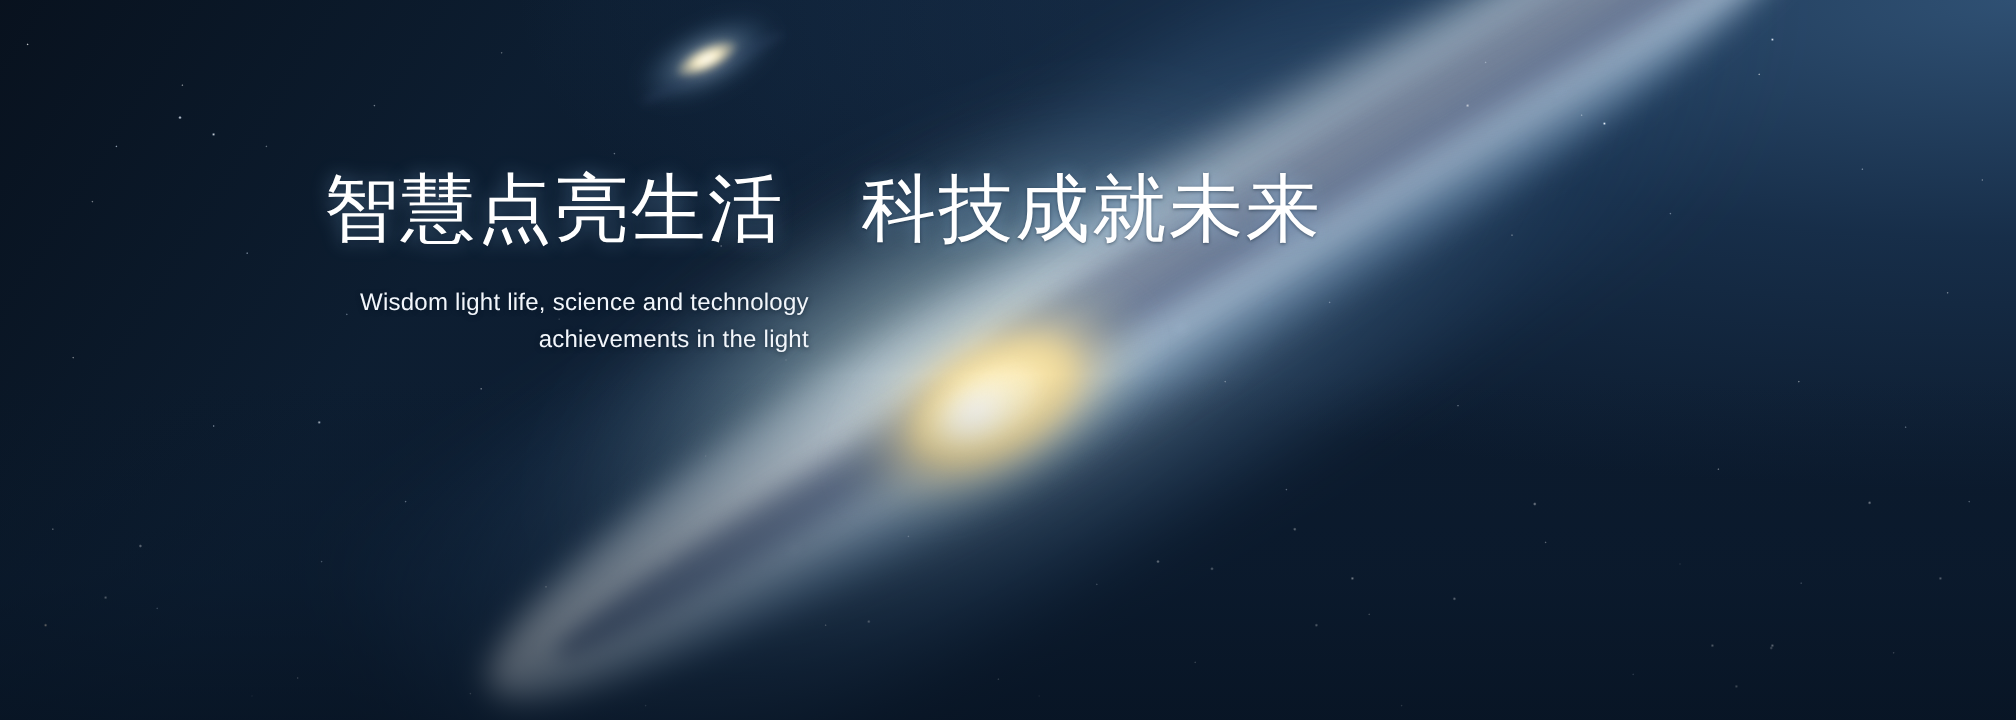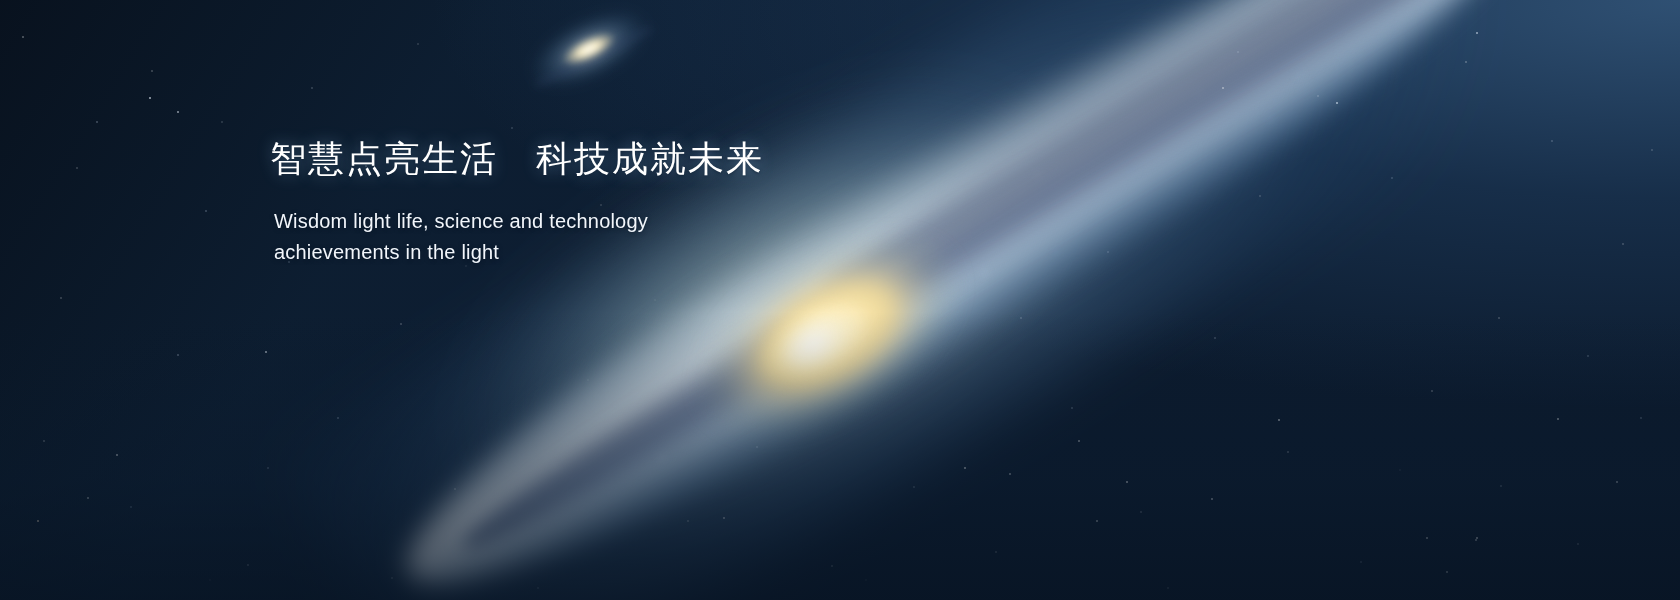--- a/index.html
+++ b/index.html
@@ -272,37 +272,38 @@
   }
 
   
   .copy{
     position:absolute;
     left:270px; top:138px;
     width:820px;
   }
   .headline{
     margin:0;
-    font-size:36px;
+    font-size:62px;
     font-weight:300;
     line-height:1.18;
     letter-spacing:2px;
     color:#ffffff;
     text-shadow:0 0 16px rgba(140,190,235,.45), 0 1px 3px rgba(5,18,32,.55);
     white-space:pre;
   }
   .subcopy{
     margin:26px 0 0 4px;
     font-size:20px;
     font-weight:400;
     line-height:1.52;
     color:#f2f6fb;
     letter-spacing:.2px;
     text-shadow:0 1px 4px rgba(6,20,36,.65);
     max-width:400px;
+    text-align:right;
   }
   .subcopy .line{display:block;}
 </style>
 </head>
 <body>
 
 <div class="banner">
 
   <div class="sky-base"></div>
   <div class="sky-tintA"></div>

